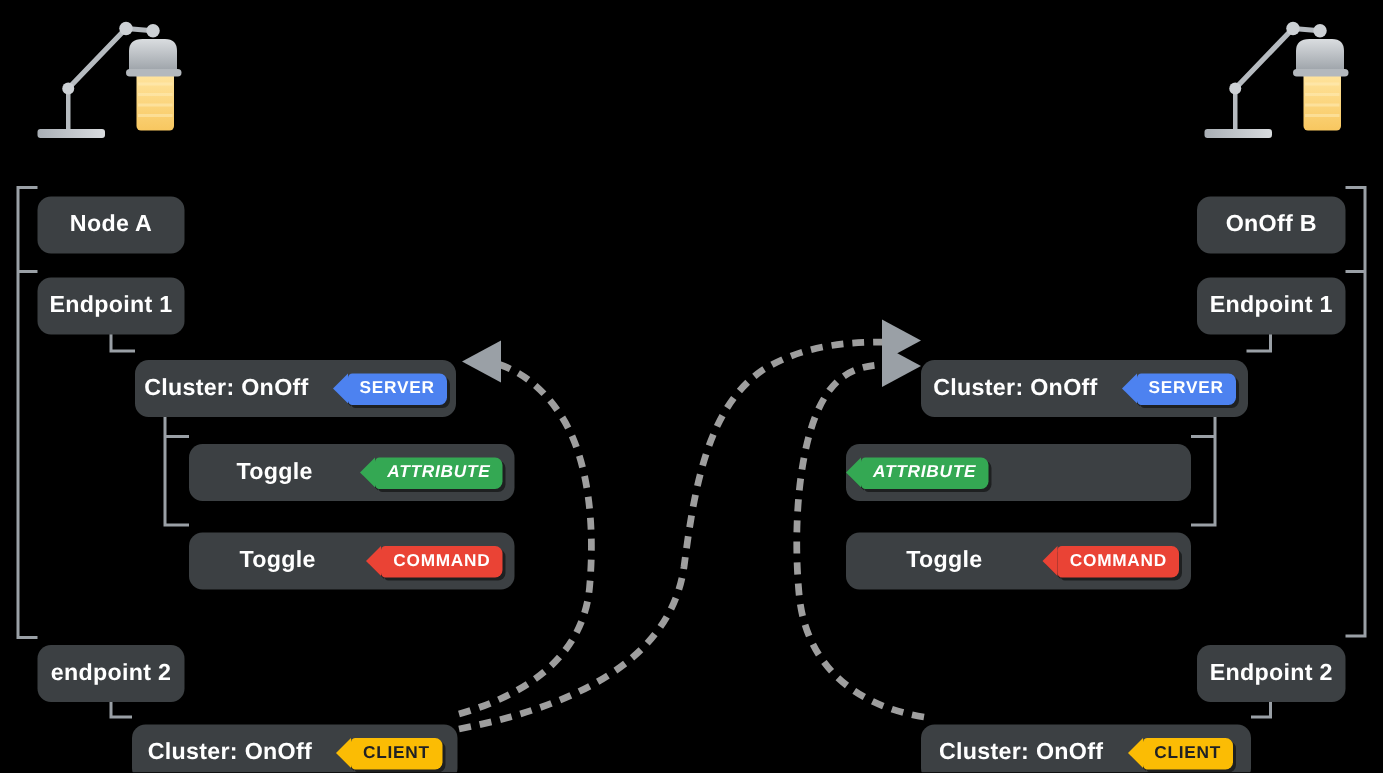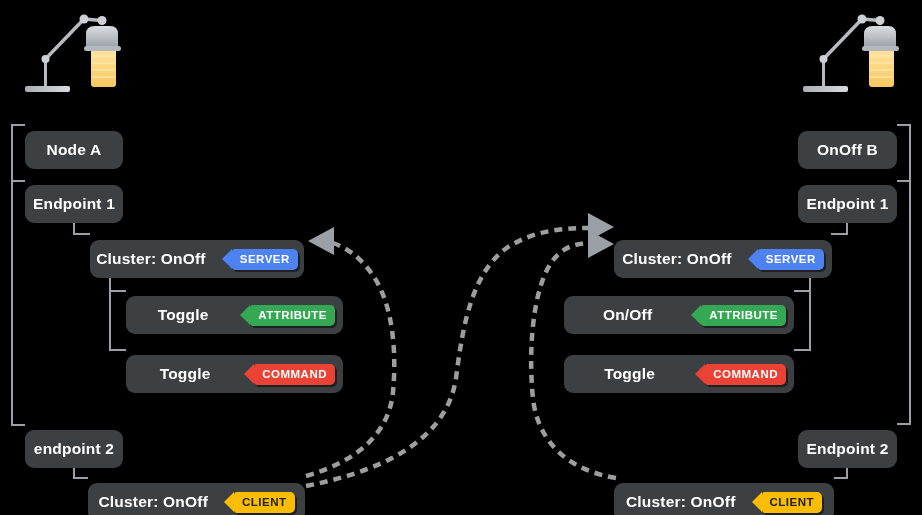--- a/index.html
+++ b/index.html
@@ -23,21 +23,21 @@
     border-radius:3px 5px 5px 3px;font-size:11.5px;font-weight:600;letter-spacing:.5px;
     margin-left:10px;white-space:nowrap;
     filter:drop-shadow(2px 2.5px 0 rgba(0,0,0,.5));
   }
   .badge::before{
     content:"";position:absolute;right:100%;top:0;width:0;height:0;
     border-top:10.5px solid transparent;border-bottom:10.5px solid transparent;
     border-right-width:10px;border-right-style:solid;
   }
   .b-blue{background:#4d82f0;color:#fff;align-items:center;}   .b-blue::before{border-right-color:#4d82f0;}
-  .b-green{background:#34a853;color:#fff;}  .b-green::before{border-right-color:#34a853;}
+  .b-green{background:#34a853;color:#fff;font-style:italic;}  .b-green::before{border-right-color:#34a853;}
   .b-red{background:#ea4335;color:#fff;}    .b-red::before{border-right-color:#ea4335;}
   .b-yellow{background:#fbbc04;color:#202124;justify-content:center;} .b-yellow::before{border-right-color:#fbbc04;}
 </style>
 </head>
 <body>
 
 <div class="canvas">
 
   <svg width="0" height="0" style="position:absolute" aria-hidden="true">
     <defs>
@@ -175,21 +175,20 @@
   </div>
 
   <div class="box cluster" style="left:614px;top:216px;width:218px;height:38px">
     <span class="clabel">Cluster: OnOff</span>
     <span class="badge b-blue">
         <span>SERVER</span>
       </span>
   </div>
 
   <div class="box row" style="left:564px;top:272px;width:230px;height:38px">
-    <span class="rlabel">On/Off</span>
     <span class="badge b-green">
         <span>ATTRIBUTE</span>
       </span>
   </div>
 
   <div class="box row" style="left:564px;top:331px;width:230px;height:38px">
     <span class="rlabel">Toggle</span>
     <span class="badge b-red">
         <span>COMMAND</span>
       </span>

